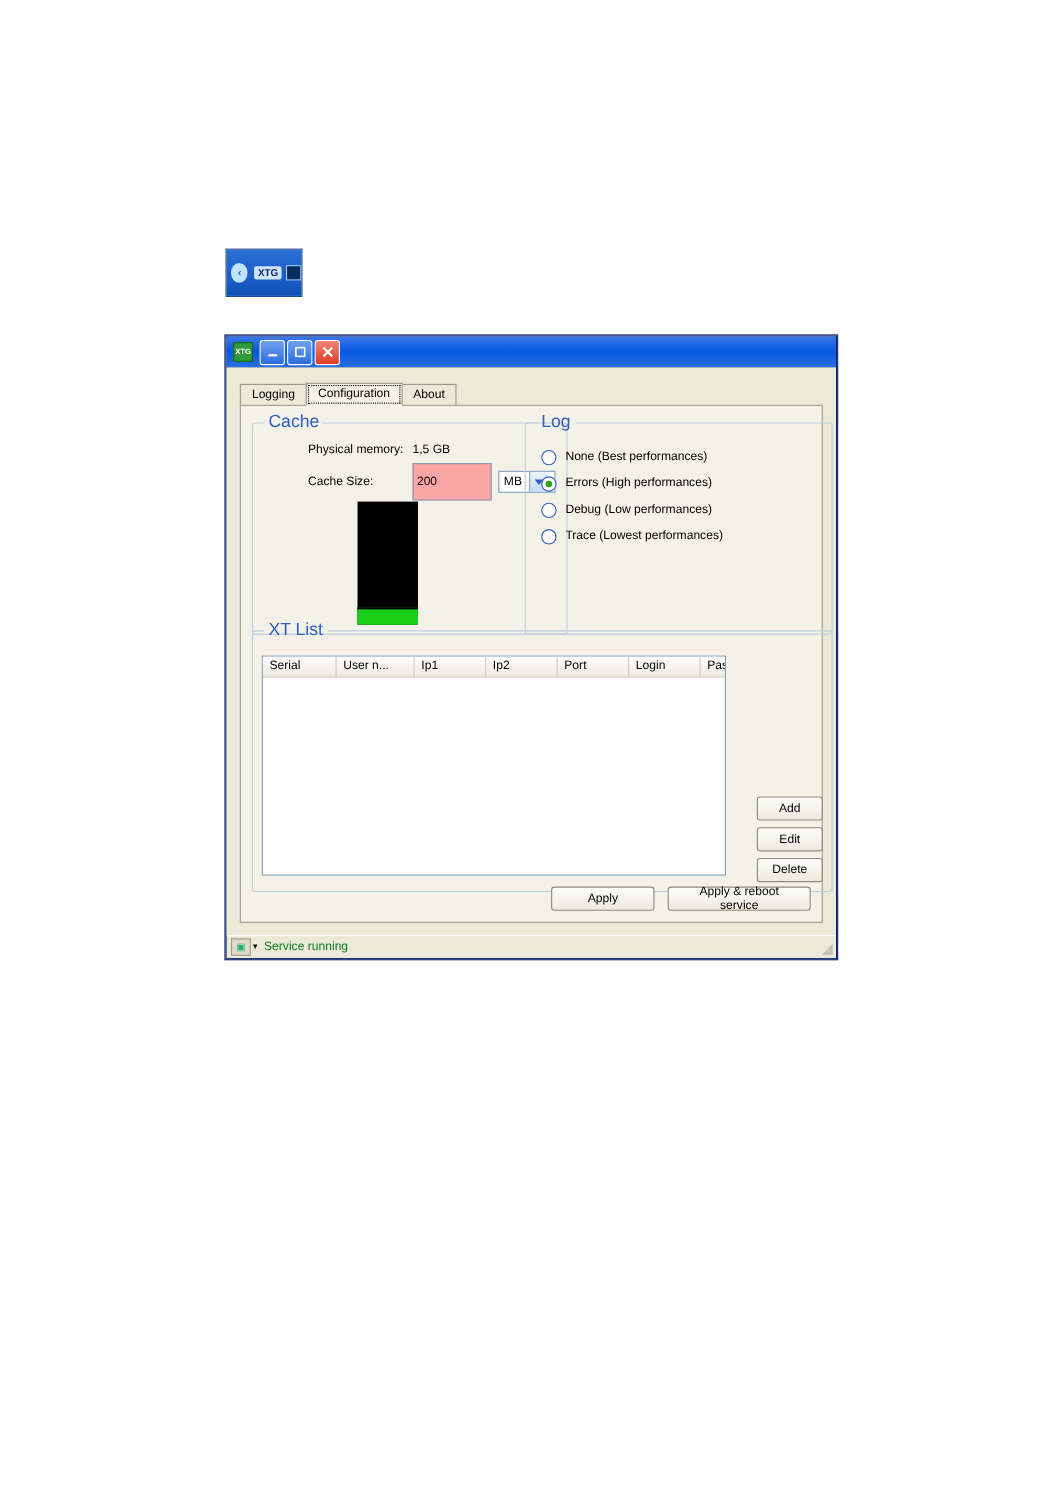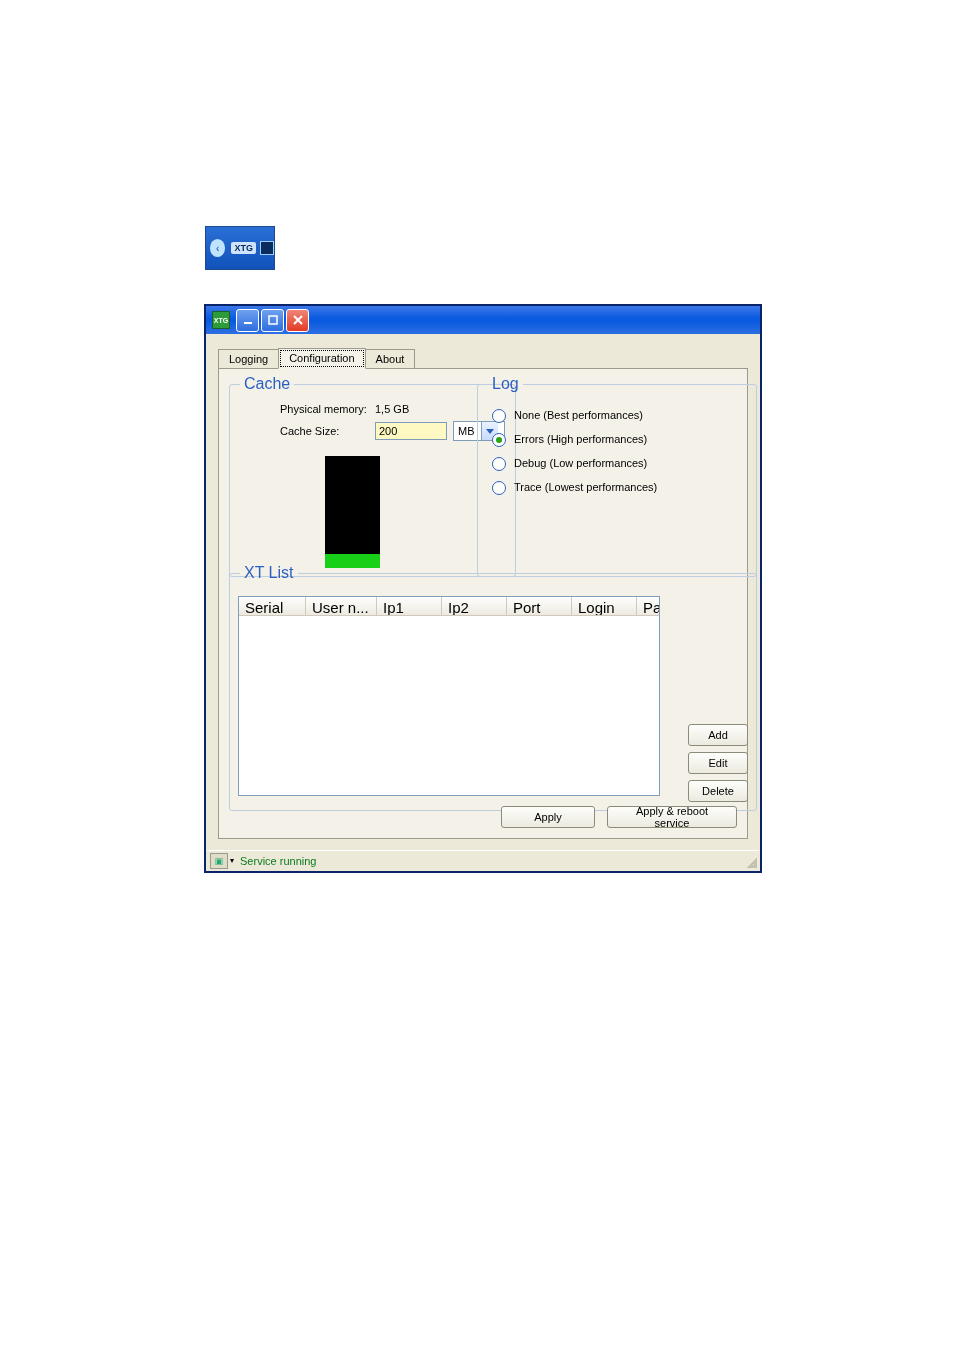--- a/index.html
+++ b/index.html
@@ -187,22 +187,22 @@
     width: 506px;
     height: 225px;
   }
 
   .row { display: flex; align-items: center; margin-bottom: 6px; }
   .lbl-k { width: 95px; padding-left: 40px; }
   .val  { }
 
   .textbox {
     border: 1px solid #7f9db9;
-    background: #fef9c3;
-    height: 18px;
+    background: #fca5a5;
+    height: 34px;
     padding: 0 3px;
     font: inherit;
     box-sizing: border-box;
   }
   .combo {
     border: 1px solid #7f9db9;
     background: #fff;
     height: 20px;
     display: inline-flex;
     align-items: center;
@@ -265,21 +265,21 @@
   }
   .lv-head {
     display: flex;
     height: 18px;
     background: linear-gradient(#fefefe,#eceae0);
     border-bottom: 1px solid #cfcabb;
   }
   .lv-col {
     border-right: 1px solid #cfcabb;
     padding: 2px 6px;
-    font-size: 15px;
+    font-size: 11px;
     white-space: nowrap;
     overflow: hidden;
   }
 
   .side-btns {
     position: absolute;
     right: 8px;
     bottom: 8px;
     width: 60px;
     display: flex;

